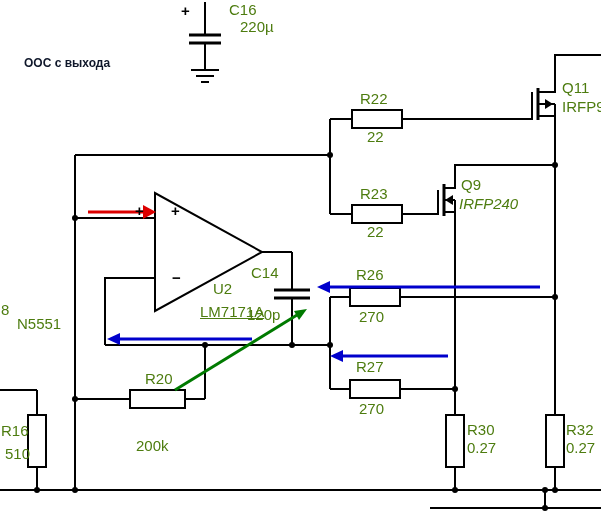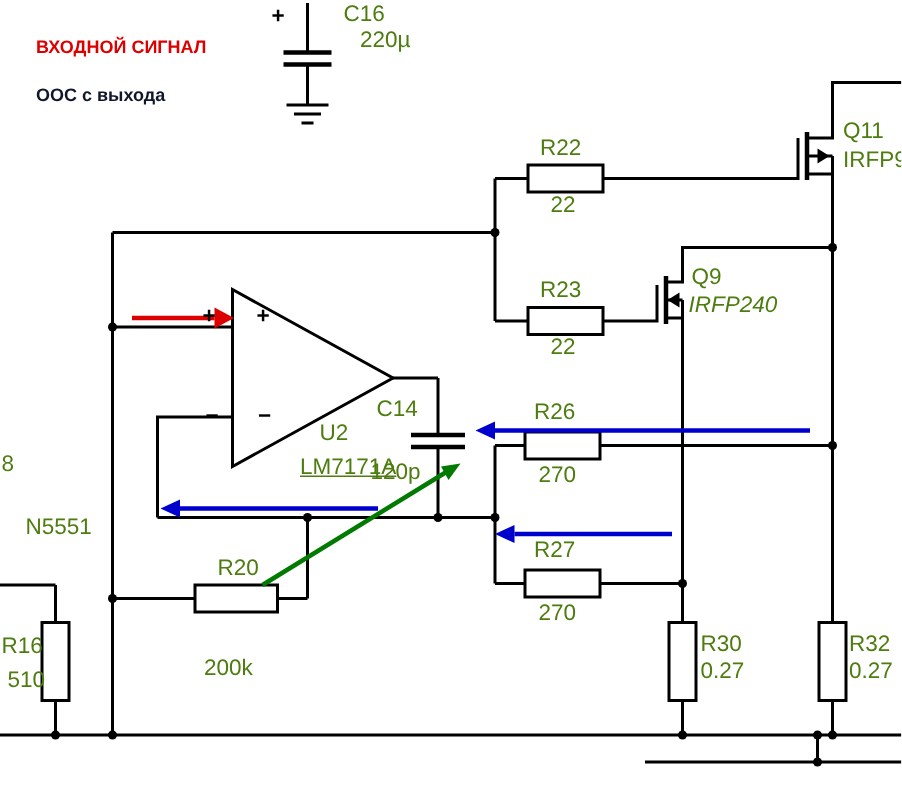--- a/index.html
+++ b/index.html
@@ -138,21 +138,20 @@
         <polygon points="343,350 343,362 330,356" stroke="none"></polygon>
       </g>
 
       <g stroke="#007a00" fill="#007a00">
         <line x1="175" y1="390" x2="297" y2="315" stroke-width="3"></line>
         <polygon points="307,309 299,320 294,311" stroke="none"></polygon>
       </g>
     </g>
   </svg>
 
-  <div class="ann red" style="left:24px;top:24px;">ВХОДНОЙ СИГНАЛ</div>
   <div class="ann blue" style="left:24px;top:56px;">ООС с выхода</div>
 
   <div class="sym" style="left:181px;top:3px;">+</div>
   <div class="lbl" style="left:229px;top:2px;">C16</div>
   <div class="lbl" style="left:240px;top:19px;">220µ</div>
 
   <div class="lbl" style="left:360px;top:91px;">R22</div>
   <div class="lbl" style="left:367px;top:129px;">22</div>
   <div class="lbl" style="left:360px;top:186px;">R23</div>
   <div class="lbl" style="left:367px;top:224px;">22</div>
@@ -182,15 +181,15 @@
 
   <div class="lbl" style="left:467px;top:422px;">R30</div>
   <div class="lbl" style="left:467px;top:440px;">0.27</div>
   <div class="lbl" style="left:566px;top:422px;">R32</div>
   <div class="lbl" style="left:566px;top:440px;">0.27</div>
 
   <div class="lbl" style="left:1px;top:423px;">R16</div>
   <div class="lbl" style="left:5px;top:446px;">510</div>
 
   <div class="lbl" style="left:1px;top:302px;">8</div>
-  <div class="lbl" style="left:1px;top:344px;padding-left:16px;">N5551</div>
+  <div class="lbl" style="left:1px;top:316px;padding-left:16px;">N5551</div>
 
 </div>
 
 </body></html>

